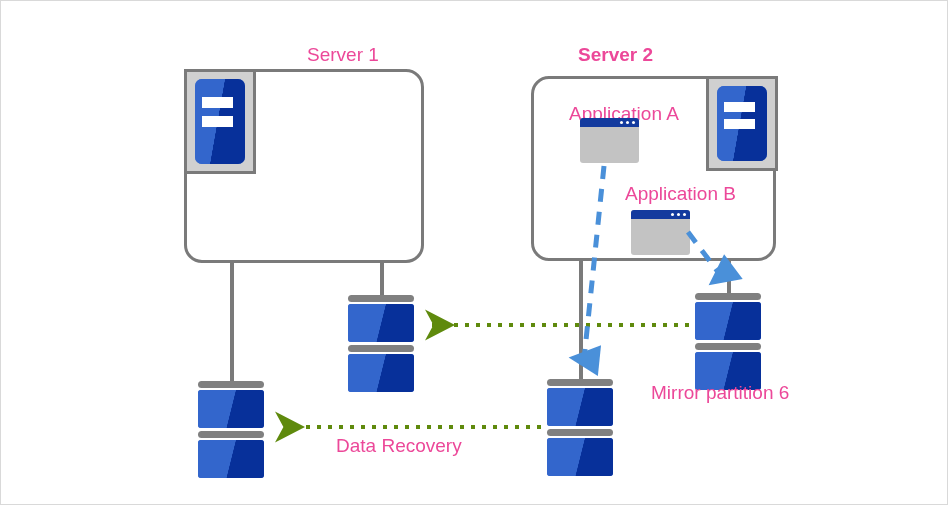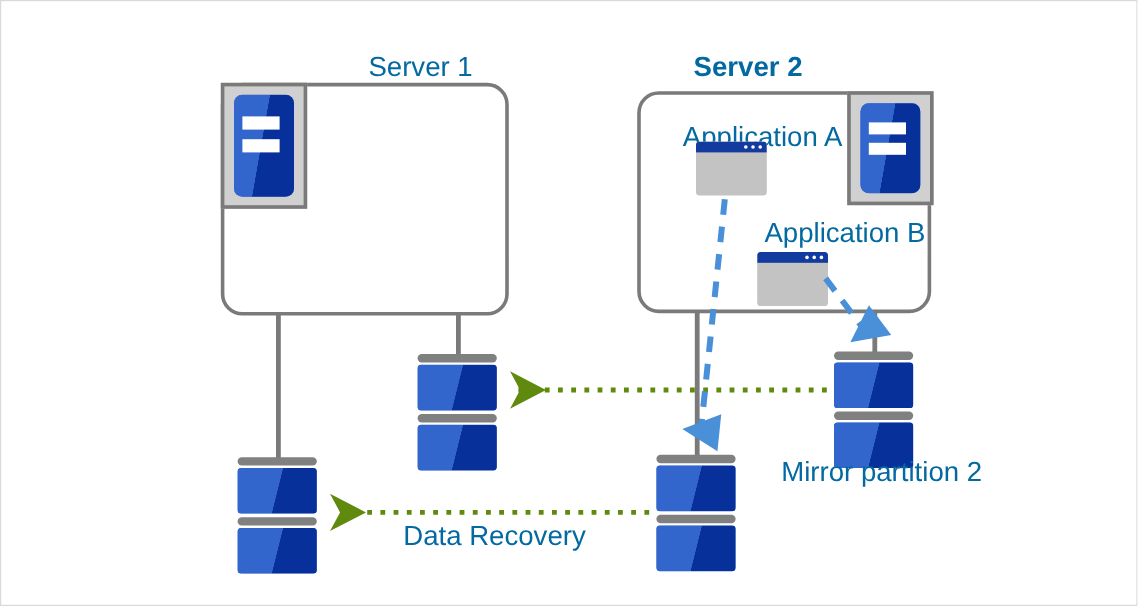--- a/index.html
+++ b/index.html
@@ -9,22 +9,22 @@
     position:relative;
     width:948px;height:505px;
     background:#ffffff;
     border:1px solid #d9d9d9;
     box-sizing:border-box;
     overflow:hidden;
   }
 
   .lbl{
     position:absolute;
-    color:#0369a1;
-    font-size:23px;
+    color:#ec4899;
+    font-size:19px;
     line-height:22px;
     white-space:nowrap;
   }
 
   
   .server-box{
     position:absolute;
     border:3px solid #7a7a7a;
     border-radius:18px;
     background:#ffffff;
@@ -158,21 +158,21 @@
 
   <div class="lbl" style="left:568px;top:90px;margin-top:12px;">Application A</div>
   <div class="appwin" style="left:579px;top:117px;width:59px;height:45px;">
     <div class="appwin-title">
       <span class="appwin-dot"></span>
       <span class="appwin-dot"></span>
       <span class="appwin-dot"></span>
     </div>
   </div>
 
-  <div class="lbl" style="left:624px;top:182px;margin-left:12px;">Application  B</div>
+  <div class="lbl" style="left:624px;top:182px;">Application  B</div>
   <div class="appwin" style="left:630px;top:209px;width:59px;height:45px;">
     <div class="appwin-title">
       <span class="appwin-dot"></span>
       <span class="appwin-dot"></span>
       <span class="appwin-dot"></span>
     </div>
   </div>
 
   <div class="vline" style="left:578px;top:258px;height:122px;"></div>
   <div class="vline" style="left:726px;top:258px;height:36px;"></div>
@@ -202,21 +202,21 @@
   <div class="disk" style="left:694px;top:292px;">
     <div class="disk-unit">
       <div class="disk-cap"></div>
       <div class="disk-slab"></div>
     </div>
     <div class="disk-unit">
       <div class="disk-cap"></div>
       <div class="disk-slab"></div>
     </div>
   </div>
-  <div class="lbl" style="left:650px;top:381px;">Mirror partition 2</div>
+  <div class="lbl" style="left:650px;top:381px;">Mirror partition 6</div>
 
   <div class="disk" style="left:546px;top:378px;">
     <div class="disk-unit">
       <div class="disk-cap"></div>
       <div class="disk-slab"></div>
     </div>
     <div class="disk-unit">
       <div class="disk-cap"></div>
       <div class="disk-slab"></div>
     </div>

